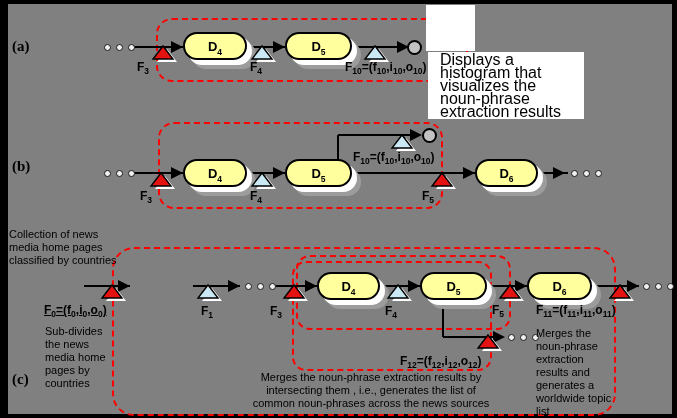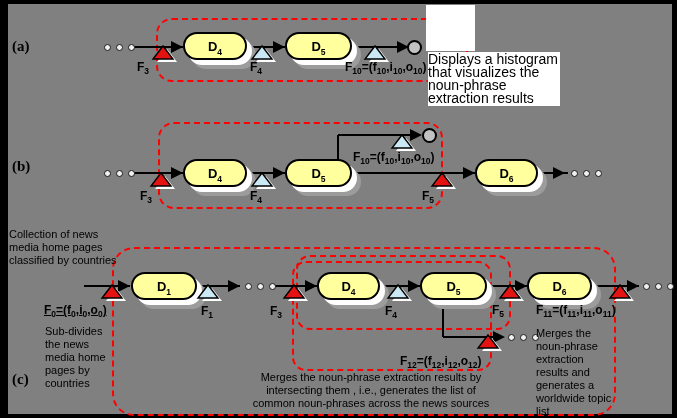--- a/index.html
+++ b/index.html
@@ -26,21 +26,21 @@
   .tri-red .main{fill:var(--filter-marker);stroke:#000;stroke-width:1.4;}
   .tri-blue .main{fill:var(--stream-marker);stroke:#000;stroke-width:1.4;}
   .flabel{position:absolute;font-weight:bold;font-size:12px;white-space:nowrap;}
   sub{font-size:8.5px;line-height:0;}
   .dots{position:absolute;display:flex;gap:5px;}
   .dot{width:5px;height:5px;border:1px solid #1a1a1a;border-radius:50%;background:#f0f0f0;}
   .endcircle{position:absolute;width:11px;height:11px;border:2px solid #000;border-radius:50%;background:#c2c2c2;}
   .rowlabel{position:absolute;font-family:"Liberation Serif",serif;font-weight:bold;font-size:15px;}
   .note{position:absolute;font-size:11px;line-height:13px;}
   .whitebox{position:absolute;background:#fff;}
-  .callout{position:absolute;background:#fff;font-size:14px;line-height:13px;padding:1px 0;}
+  .callout{position:absolute;background:#fff;font-size:16px;line-height:13px;padding:1px 12px;}
 </style>
 </head>
 <body>
 
 <div id="canvas">
   <div id="board"></div>
 
   <div class="dashrect" style="left:156px;top:18px;width:308px;height:60px;"></div>
   <div class="dashrect" style="left:158px;top:122px;width:281px;height:83px;"></div>
   <div class="dashrect" style="left:112px;top:247px;width:500px;height:165px;border-radius:22px;"></div>
@@ -122,23 +122,20 @@
     </div>
   <div class="dbox" style="left:183px;top:159px;width:60px;">
       <span>D<sub>4</sub></span>
     </div>
   <div class="dbox" style="left:285px;top:159px;width:63px;">
       <span>D<sub>5</sub></span>
     </div>
   <div class="dbox" style="left:475px;top:159px;width:59px;">
       <span>D<sub>6</sub></span>
     </div>
-  <div class="dbox" style="left:131px;top:272px;width:62px;">
-      <span>D<sub>1</sub></span>
-    </div>
   <div class="dbox" style="left:317px;top:272px;width:59px;">
       <span>D<sub>4</sub></span>
     </div>
   <div class="dbox" style="left:420px;top:272px;width:63px;">
       <span>D<sub>5</sub></span>
     </div>
   <div class="dbox" style="left:527px;top:272px;width:61px;">
       <span>D<sub>6</sub></span>
     </div>
 

